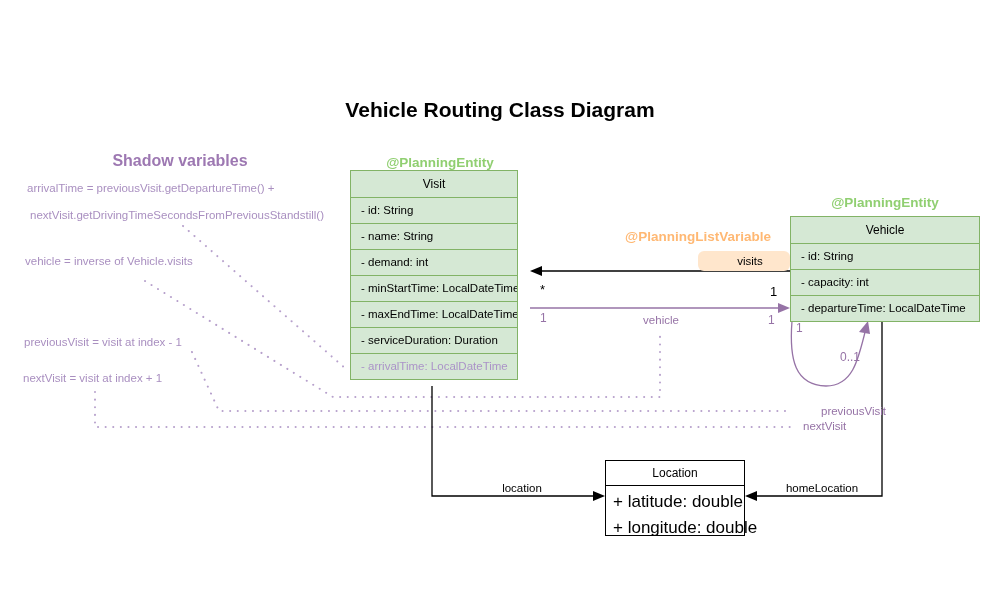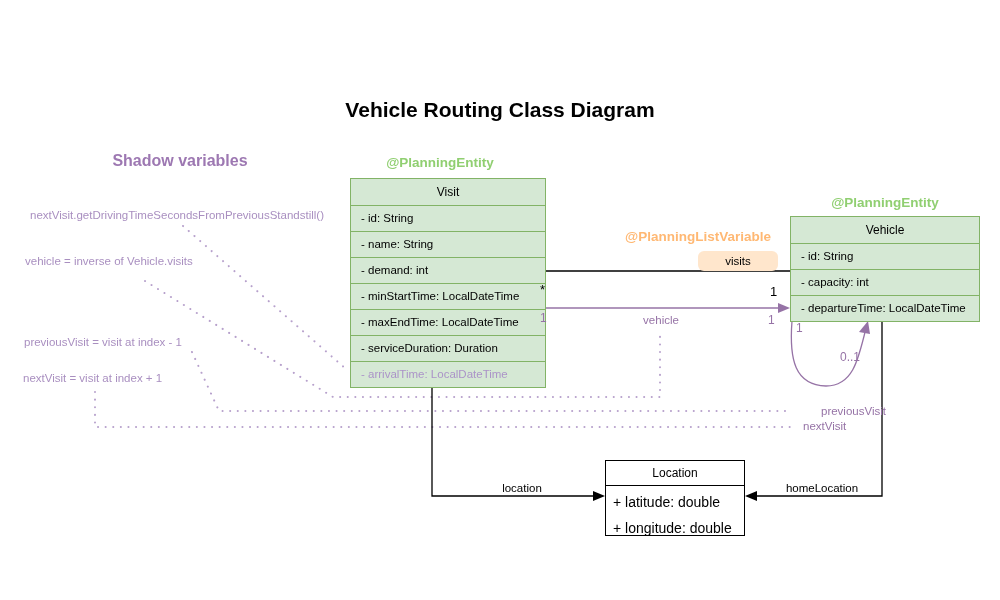--- a/index.html
+++ b/index.html
@@ -16,23 +16,23 @@
   
   .entity-annot{font-size:13.5px;font-weight:bold;color:#90cf71;text-align:center;}
   .plv-annot{font-size:13.5px;font-weight:bold;color:#ffb873;text-align:center;}
   
   .uml-box{border:1px solid #82b366;background:#d5e8d4;box-sizing:border-box;}
   .uml-box .hdr{height:26px;line-height:26px;text-align:center;font-size:12px;color:#000;}
   .uml-box .row{height:26px;line-height:25px;border-top:1px solid #82b366;font-size:11.5px;color:#000;padding-left:10px;box-sizing:border-box;white-space:nowrap;overflow:hidden;}
   .row.purple-text{color:#ab93c8;}
   .loc-box{border:1px solid #000;background:#fff;box-sizing:border-box;}
   .loc-box .hdr{height:24px;line-height:24px;text-align:center;font-size:12px;color:#000;border-bottom:1px solid #000;}
-  .loc-box .row{height:26px;line-height:26px;font-size:14px;color:#000;padding-left:7px;white-space:nowrap;}
+  .loc-box .row{height:26px;line-height:26px;font-size:17px;color:#000;padding-left:7px;white-space:nowrap;}
   
-  .visits-badge{left:698px;top:251px;width:80px;height:20px;background:#ffe6cc;border-radius:6px;text-align:center;line-height:20px;font-size:11.5px;color:#000;}
+  .visits-badge{left:698px;top:251px;width:80px;height:20px;background:#ffe6cc;border-radius:6px;text-align:center;line-height:20px;font-size:11.5px;color:#000;padding-left:12px;}
   
   .mult-black{font-size:13px;color:#000;}
   .mult-purple{font-size:12px;color:#9673a6;}
   .edge-label-black{font-size:11.5px;color:#000;text-align:center;}
   .edge-label-purple{font-size:11.5px;color:#9673a6;text-align:center;white-space:nowrap;}
   svg.layer{position:absolute;left:0;top:0;pointer-events:none;}
 </style>
 </head>
 <body>
 
@@ -59,30 +59,31 @@
     <path d="M 882 320 L 882 496 L 755 496" stroke="#000" stroke-width="1.3" fill="none"></path>
     <polygon points="745,496 757,491 757,501" fill="#000"></polygon>
 
     <path d="M 792 321 C 789 360 795 385 826 386 C 852 386 858 362 866 328" stroke="#9673a6" stroke-width="1.3" fill="none"></path>
     <polygon points="868,321 859,332 870,334" fill="#9673a6"></polygon>
   </svg>
 
   <div class="abs page-title">Vehicle Routing Class Diagram</div>
 
   <div class="abs shadow-heading">Shadow variables</div>
+  <div class="abs shadow-line" style="left:27px;top:182px;">arrivalTime = previousVisit.getDepartureTime() +</div>
   <div class="abs shadow-line" style="left:30px;top:209px;">nextVisit.getDrivingTimeSecondsFromPreviousStandstill()</div>
   <div class="abs shadow-line" style="left:25px;top:255px;">vehicle = inverse of Vehicle.visits</div>
   <div class="abs shadow-line" style="left:24px;top:336px;">previousVisit = visit at index - 1</div>
   <div class="abs shadow-line" style="left:23px;top:372px;">nextVisit = visit at index + 1</div>
 
   <div class="abs entity-annot" style="left:350px;top:155px;width:180px;">@PlanningEntity</div>
   <div class="abs plv-annot" style="left:608px;top:229px;width:180px;">@PlanningListVariable</div>
   <div class="abs entity-annot" style="left:790px;top:195px;width:190px;">@PlanningEntity</div>
 
-  <div class="abs uml-box" style="left:350px;top:178px;width:196px;">
+  <div class="abs uml-box" style="left:350px;top:170px;width:168px;">
     <div class="hdr">Visit</div>
     <div class="row">- id: String</div>
     <div class="row">- name: String</div>
     <div class="row">- demand: int</div>
     <div class="row">- minStartTime: LocalDateTime</div>
     <div class="row">- maxEndTime: LocalDateTime</div>
     <div class="row">- serviceDuration: Duration</div>
     <div class="row purple-text">- arrivalTime: LocalDateTime</div>
   </div>
 

